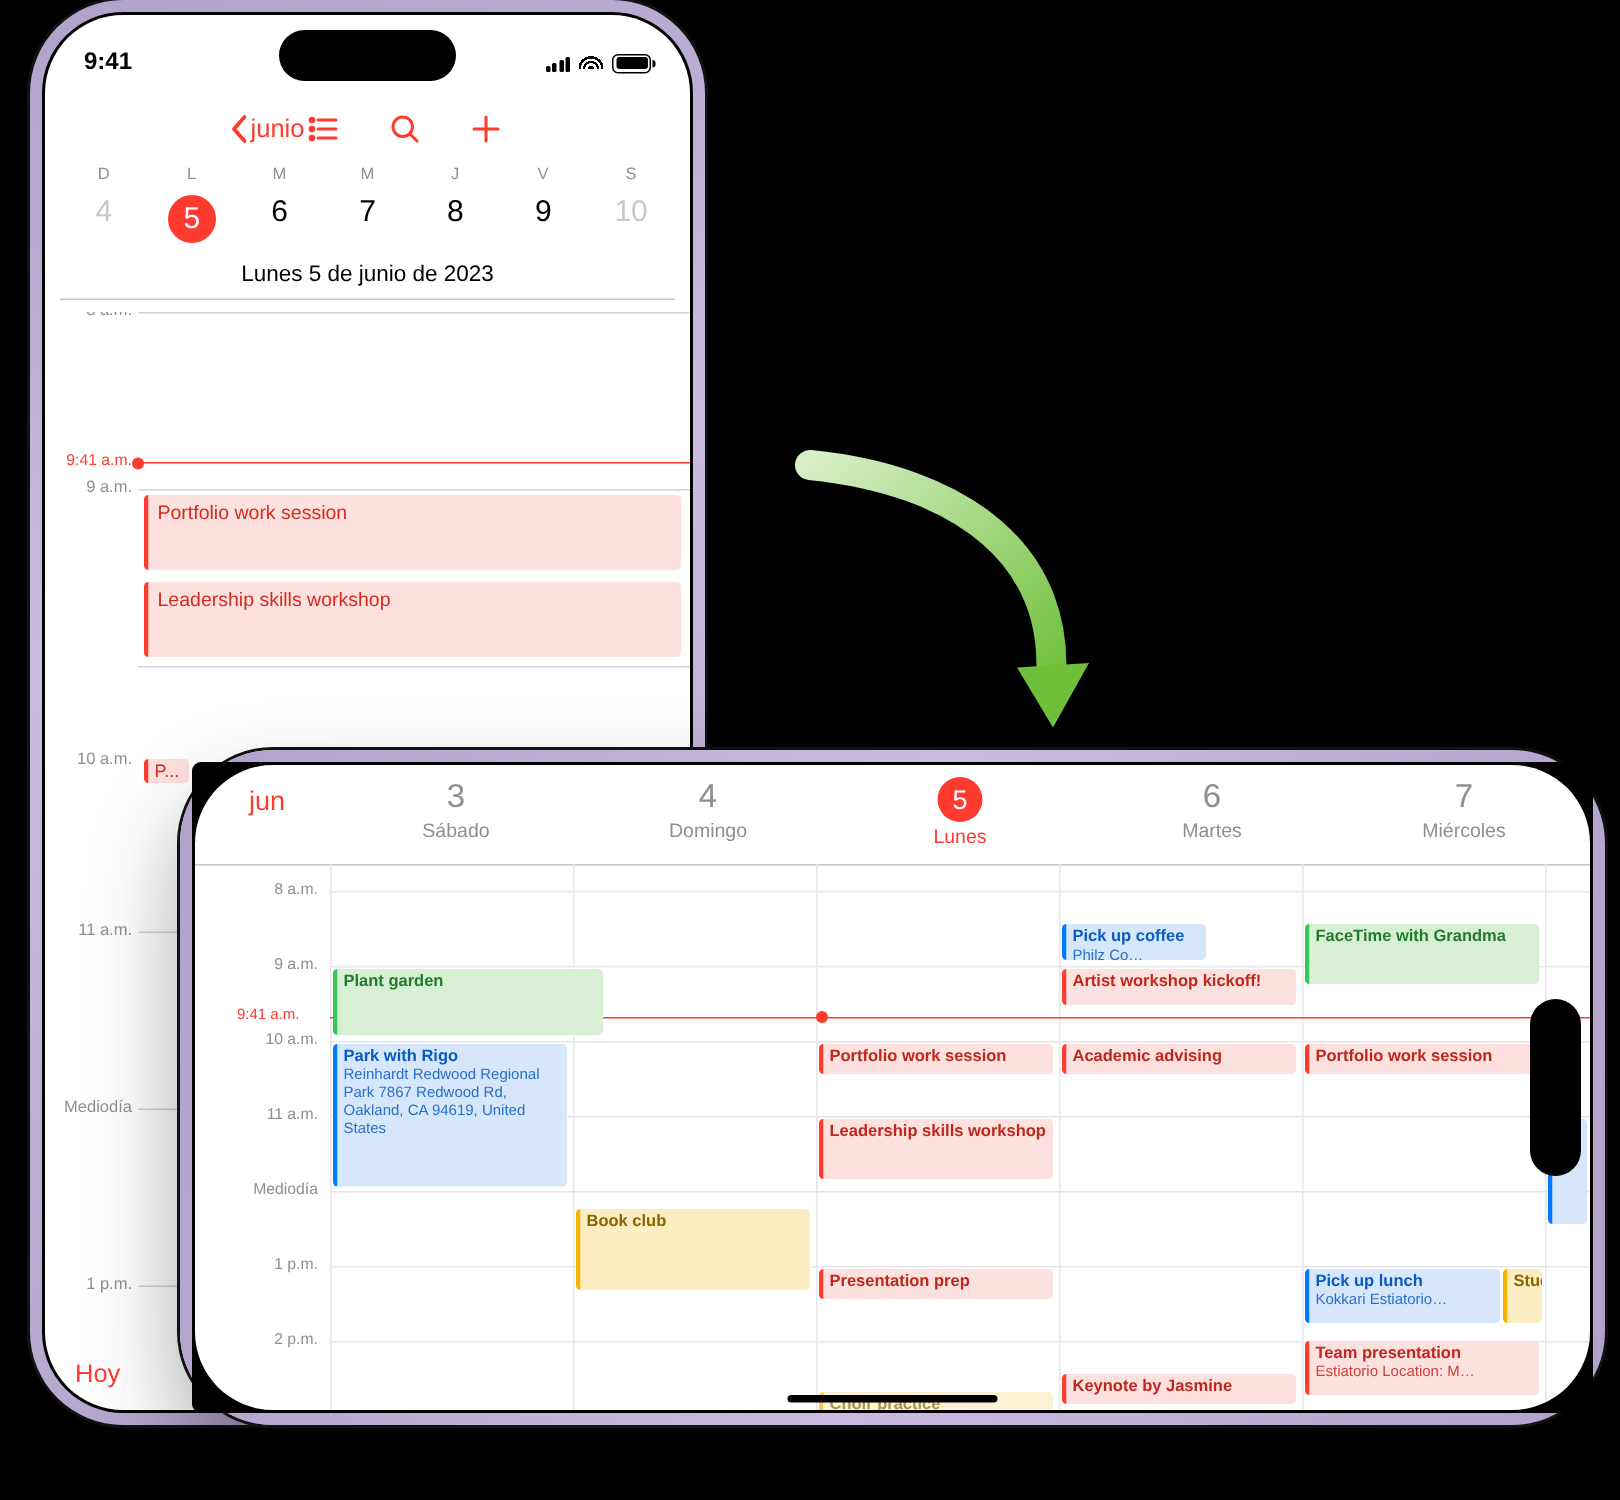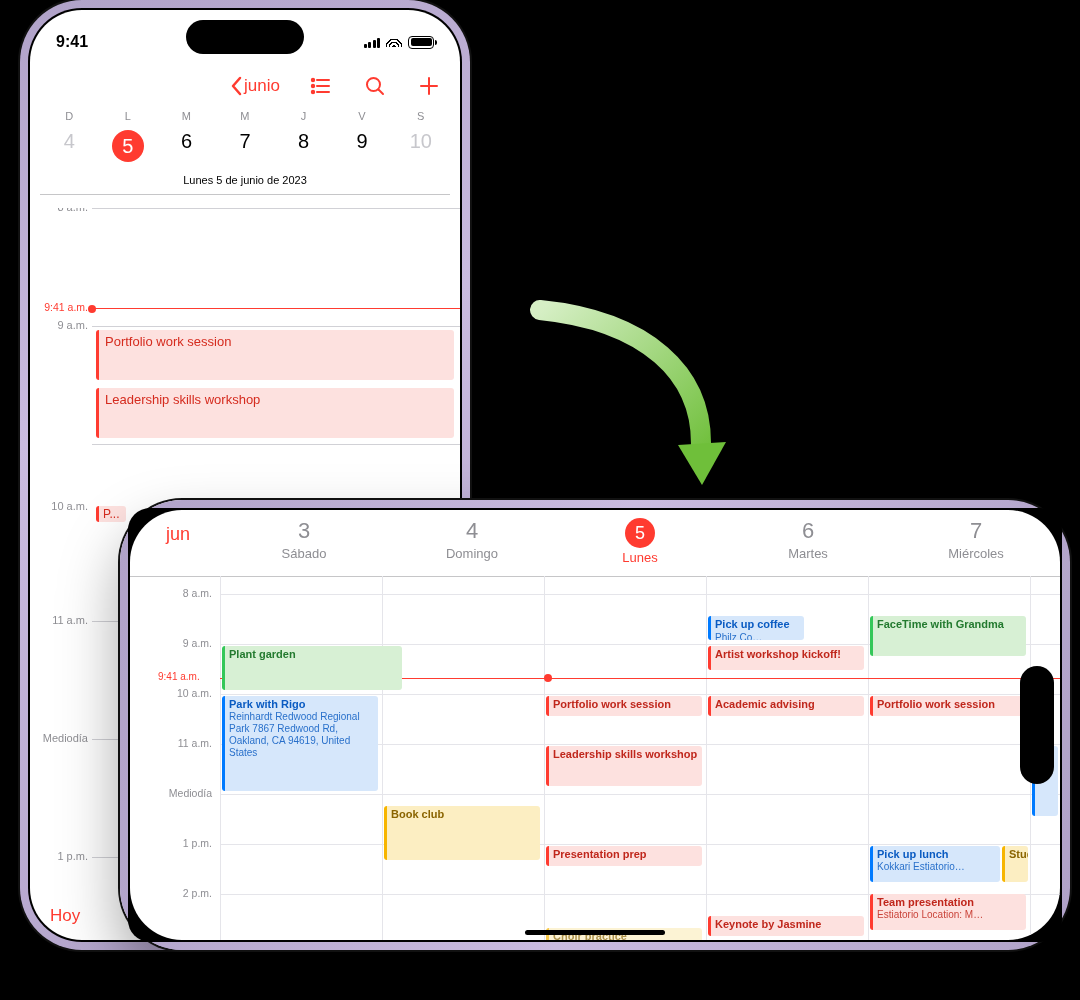--- a/index.html
+++ b/index.html
@@ -79,23 +79,22 @@
       radial-gradient(circle at 50% 100%, transparent 7px, #000 7px, #000 8.5px, transparent 8.5px);
   }
   .battery { width: 26px; height: 13px; border: 1.5px solid #000; border-radius: 4px; position: relative;}
   .battery::after{content:"";position:absolute;right:-4px;top:3px;width:2px;height:5px;background:#000;border-radius:0 2px 2px 0;}
   .battery i{position:absolute;inset:1.5px;background:#000;border-radius:2px;}
 
   
   .navbar {
     position: absolute; top: 52px; left: 0; right: 0;
     height: 48px;
-    display:flex; align-items:center; justify-content:flex-end;
+    display:flex; align-items:center; justify-content:center;
     padding: 0 18px;
-    gap: 28px;
   }
   .navbar .back {
     display:flex; align-items:center; gap:2px;
     color:#ff3b30; font-size:17px;
   }
   .navbar .back svg{width:12px;height:20px;}
   .navbar .nav-icons{display:flex;gap:28px;align-items:center;}
   .nav-icon{color:#ff3b30;width:26px;height:26px;display:flex;align-items:center;justify-content:center;}
   .nav-icon svg{width:24px;height:24px;stroke:#ff3b30;}
 
@@ -108,21 +107,21 @@
   .dow-row div,.dnum-row div{flex:1;text-align:center;}
   .dow-row div{font-size:11px;color:#8e8e93;text-transform:uppercase;letter-spacing:0.3px;}
   .dnum-row{margin-top:4px;}
   .dnum-row div{font-size:20px;color:#000;padding:4px 0;}
   .dnum-row .dim{color:#c7c7cc;}
   .dnum-row .today span{
     display:inline-flex;width:32px;height:32px;background:#ff3b30;color:#fff;border-radius:50%;
     align-items:center;justify-content:center;font-weight:500;
   }
   .date-heading{
-    text-align:center;font-size:11px;color:#000;margin-top:8px;font-weight:400;
+    text-align:center;font-size:15px;color:#000;margin-top:8px;font-weight:400;
   }
   .week-divider{border-bottom:0.5px solid #c6c6c8;margin-top:8px;}
 
   
   .timeline{
     position:absolute; top:198px; bottom:0; left:0; right:0;
     overflow:hidden;
   }
   .hour{position:relative;height:59px;}
   .hour-label{
@@ -156,21 +155,21 @@
   .phone-land{
     position:absolute;
     top:500px; left:120px;
     width:950px; height:450px;
     background:linear-gradient(100deg,#b0a2c8 0%,#cabbe0 50%,#b0a2c8 100%);
     border-radius:62px;
     padding:8px;
     box-shadow:0 0 0 2px #111, 0 30px 60px rgba(0,0,0,.35);
     z-index:20;
   }
-  .phone-land .frame-inner{width:100%;height:100%;background:#000;border-radius:22px;padding:2px;}
+  .phone-land .frame-inner{width:100%;height:100%;background:#000;border-radius:6px;padding:2px;}
   .phone-land .screen{width:100%;height:100%;background:#fff;border-radius:52px;position:relative;overflow:hidden;}
   .island-land{
     position:absolute;right:6px;top:50%;transform:translateY(-50%);
     width:34px;height:118px;background:#000;border-radius:20px;z-index:10;
   }
   .home-ind{position:absolute;bottom:5px;left:50%;transform:translateX(-50%);width:140px;height:5px;background:#000;border-radius:3px;z-index:5;}
 
   .land-header{
     position:absolute;top:0;left:0;right:0;height:66px;
     display:flex;

